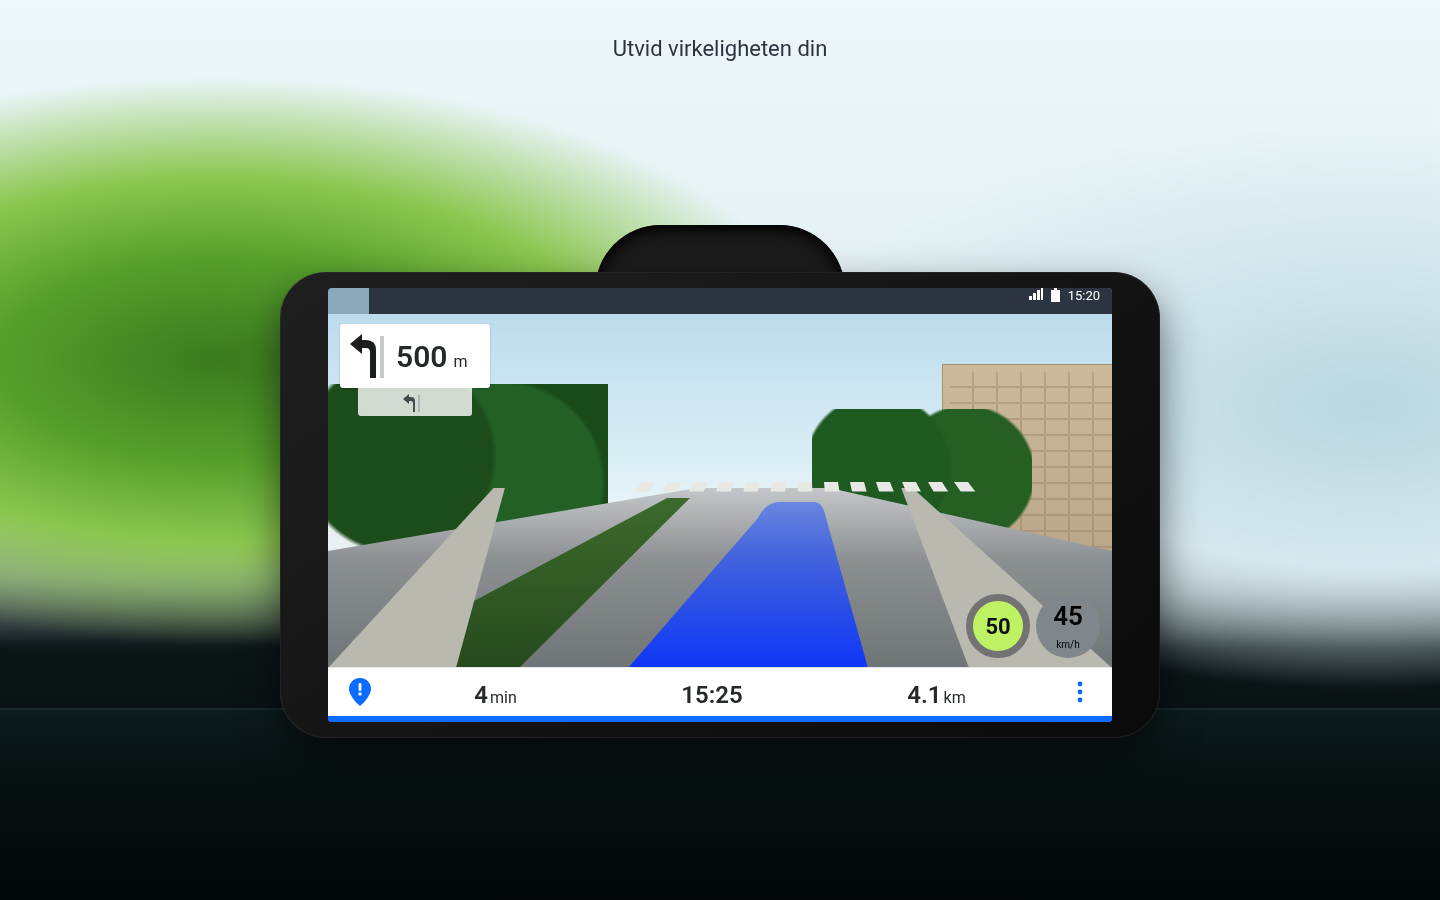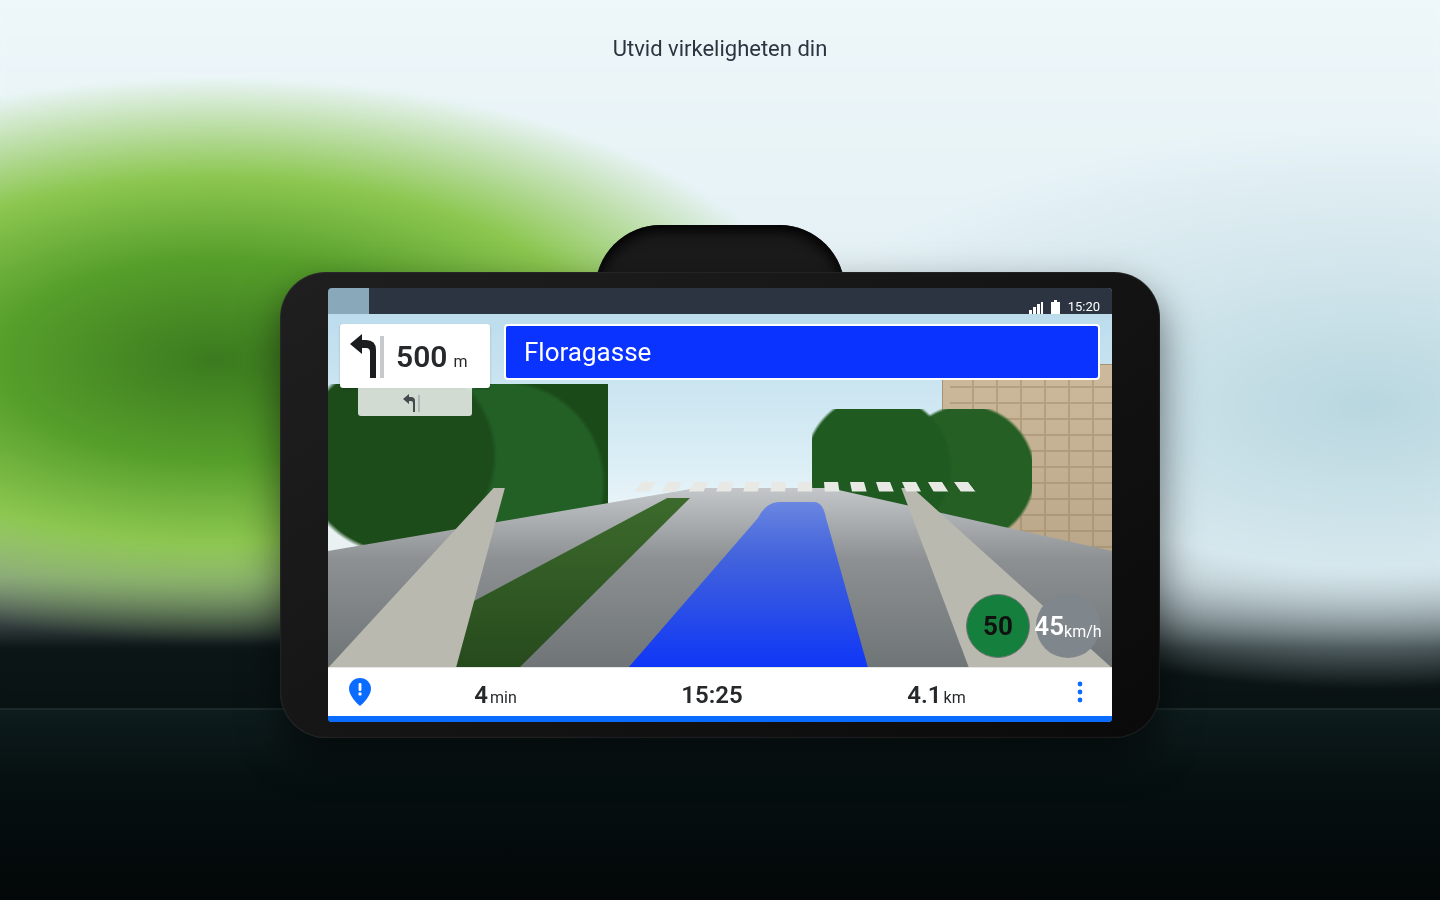--- a/index.html
+++ b/index.html
@@ -48,21 +48,21 @@
     padding:16px 48px;box-sizing:border-box;
   }
   .screen{
     position:relative;width:100%;height:100%;border-radius:4px;overflow:hidden;
     background:#89a9bb;
   }
 
   
   .statusbar{
     position:absolute;top:0;left:0;right:0;height:26px;background:#2c3442;
-    display:flex;align-items:flex-end;justify-content:flex-end;gap:8px;
+    display:flex;align-items:flex-start;justify-content:flex-end;gap:8px;
     color:#fff;font-size:13px;padding:0 12px;box-sizing:border-box;margin-left:41px;
   }
   .statusbar svg{display:block}
 
   
   .camera-view{
     position:absolute;left:0;right:0;top:26px;bottom:54px;overflow:hidden;
   }
   .sky{position:absolute;inset:0;background:linear-gradient(to bottom,#bcdcec 0%,#d9edf5 40%,#e9f4f8 55%,#e9f1f2 60%);}
   .trees-l{position:absolute;left:-20px;top:70px;width:300px;height:180px;
@@ -112,26 +112,26 @@
 
   
   .street-bar{
     position:absolute;left:176px;right:12px;top:36px;height:56px;background:#0a33ff;border:2px solid #fff;border-radius:4px;
     display:flex;align-items:center;padding:0 18px;box-sizing:border-box;
     color:#fff;font-size:26px;font-weight:400;
   }
 
   
   .badges{position:absolute;right:12px;bottom:64px;display:flex;gap:6px;align-items:center;}
-  .speed-limit{width:64px;height:64px;border-radius:50%;background:#15803d;border:1px solid #737373;box-sizing:border-box;
-    display:flex;align-items:center;justify-content:center;font-size:26px;font-weight:700;color:#111;}
-  .speed-current{width:64px;height:64px;border-radius:50%;background:#7f878d;color:#ffffff;
-    display:flex;flex-direction:row;align-items:center;justify-content:center;line-height:1;}
+  .speed-limit{width:64px;height:64px;border-radius:50%;background:#bef264;border:7px solid #737373;box-sizing:border-box;
+    display:flex;align-items:center;justify-content:center;font-size:22px;font-weight:700;color:#111;}
+  .speed-current{width:64px;height:64px;border-radius:50%;background:#7f878d;color:#000000;
+    display:flex;flex-direction:column;align-items:center;justify-content:center;line-height:1;}
   .speed-current .v{font-size:26px;font-weight:600;}
-  .speed-current .u{font-size:16px;margin-top:11px;}
+  .speed-current .u{font-size:10px;margin-top:11px;}
 
   
   .bottombar{
     position:absolute;left:0;right:0;bottom:0;height:54px;background:#fff;border-top:1px solid #e6e6e6;
     display:flex;align-items:center;color:#26292c;font-size:24px;
   }
   .bottombar .left-ic,.bottombar .right-ic{width:64px;display:flex;align-items:center;justify-content:center;height:100%;}
   .bottombar .stats{flex:1;display:flex;align-items:center;justify-content:space-around;}
   .bottombar .stat{display:flex;align-items:baseline;gap:2px;}
   .bottombar .stat .n{font-weight:600;}
@@ -203,23 +203,20 @@
       <span class="dist">500</span>
       <span class="unit">m</span>
     </div>
     <div class="lane-sub">
       <svg width="26" height="20" viewBox="0 0 26 20">
         <path d="M13 20 V9 Q13 5 9 5 H7 V2 L1 7 L7 12 V9 H9 Q11 9 11 11 V20 Z" fill="#46494c"></path>
         <rect x="16" y="3" width="2" height="17" fill="#b3b6b8"></rect>
       </svg>
     </div>
 
-    <div class="street-bar">
-      <span>Floragasse</span>
-    </div>
 
     <div class="badges">
       <div class="speed-limit">
         <span>50</span>
       </div>
       <div class="speed-current">
         <span class="v">45</span>
         <span class="u">km/h</span>
       </div>
     </div>

